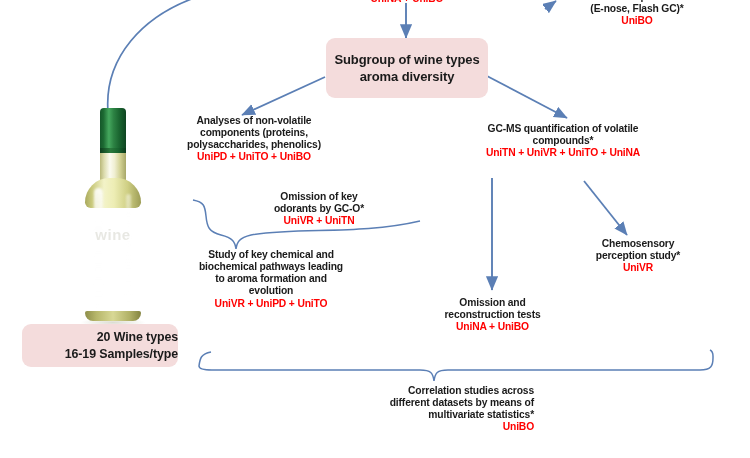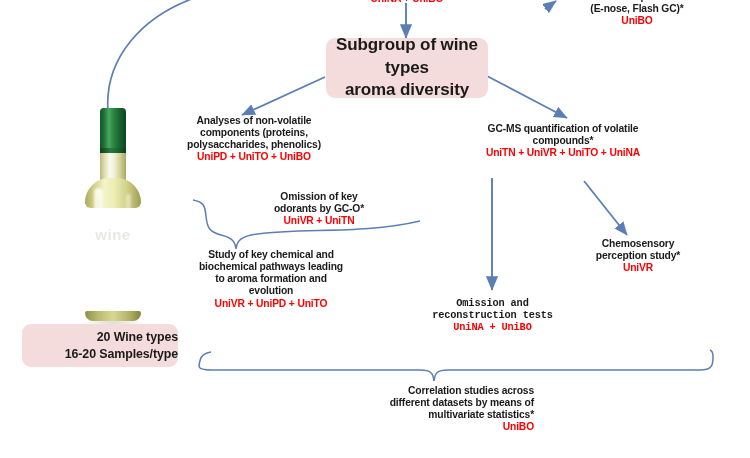--- a/index.html
+++ b/index.html
@@ -45,21 +45,21 @@
     border-radius: 9px;
     text-align: center;
     font-weight: bold;
     color: #1a1a1a;
     display: flex;
     flex-direction: column;
     justify-content: center;
     line-height: 1.32;
   }
   #subgroup-box {
-    font-size: 17px;
+    font-size: 13px;
     letter-spacing: -0.1px;
   }
   #wine-types-box {
     font-size: 12.4px;
     letter-spacing: -0.1px;
     align-items: flex-end;
   }
   
   #bottle {
     position: absolute;
@@ -222,21 +222,21 @@
     <div class="b-shoulder"></div>
     <div class="b-body"></div>
     <div class="b-base"></div>
     <div class="b-gloss"></div>
     <div class="b-gloss2"></div>
     <div class="b-watermark">wine</div>
   </div>
 
   <div class="pinkbox" id="wine-types-box" style="left:22px; top:324px; width:156px; height:43px;">
     <span>20 Wine types</span>
-    <span>16-20 Samples/type</span>
+    <span>16-19 Samples/type</span>
   </div>
 
   <div class="pinkbox" id="subgroup-box" style="left:326px; top:38px; width:162px; height:60px;">
     <span>Subgroup of wine types</span>
     <span>aroma diversity</span>
   </div>
 
   <div class="node" style="left:340px; top:-7px; width:134px;">
     <span class="unis">UniNA + UniBO</span>
   </div>
@@ -267,21 +267,21 @@
   </div>
 
   <div class="node" style="left:178px; top:249px; width:186px;">
     <span>Study of key chemical and</span><br>
     <span>biochemical pathways leading</span><br>
     <span>to aroma formation and</span><br>
     <span>evolution</span>
     <span class="unis">UniVR + UniPD + UniTO</span>
   </div>
 
-  <div class="node" style="left:420px; top:297px; width:145px;font-family:Liberation Mono, monospace;">
+  <div class="node" style="left:420px; top:297px; width:145px;">
     <span>Omission and</span><br>
     <span>reconstruction tests</span>
     <span class="unis">UniNA + UniBO</span>
   </div>
 
   <div class="node" style="left:570px; top:238px; width:136px;">
     <span>Chemosensory</span><br>
     <span>perception study*</span>
     <span class="unis">UniVR</span>
   </div>

